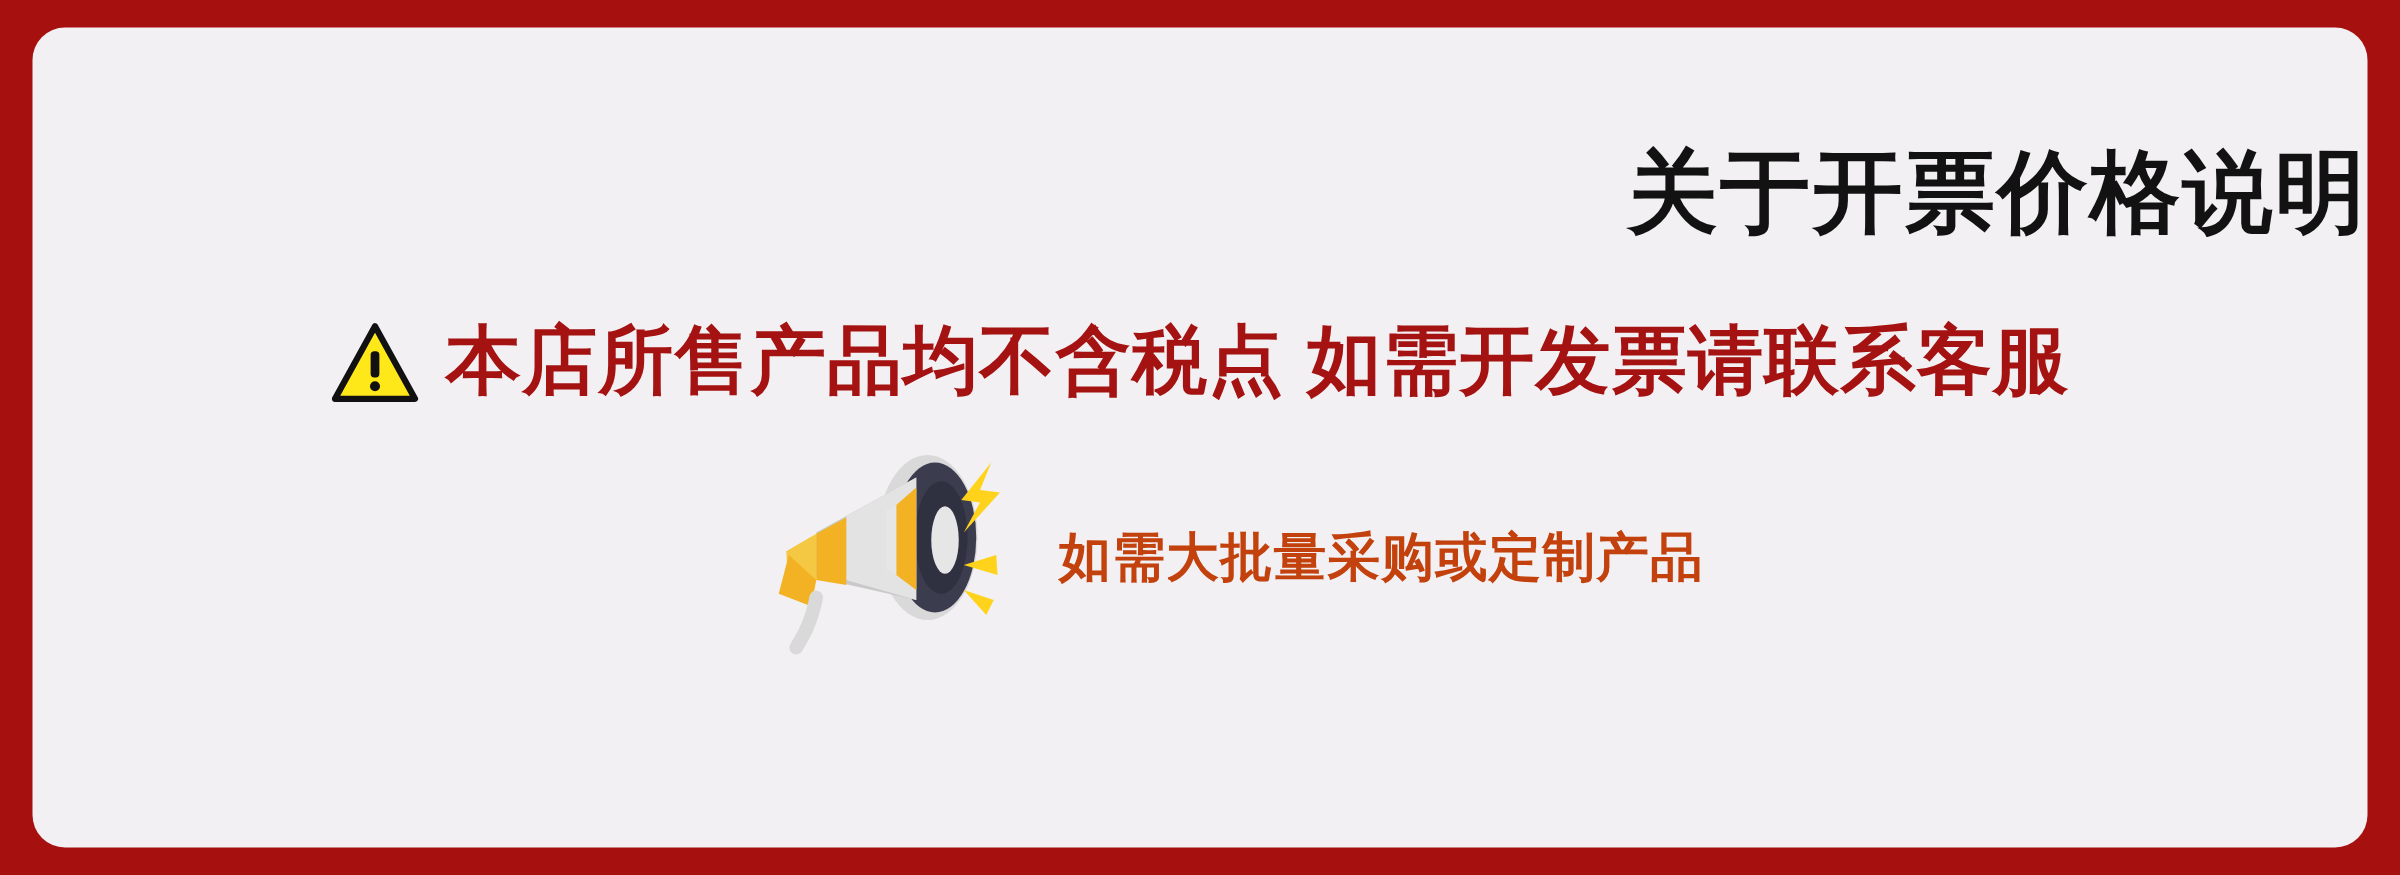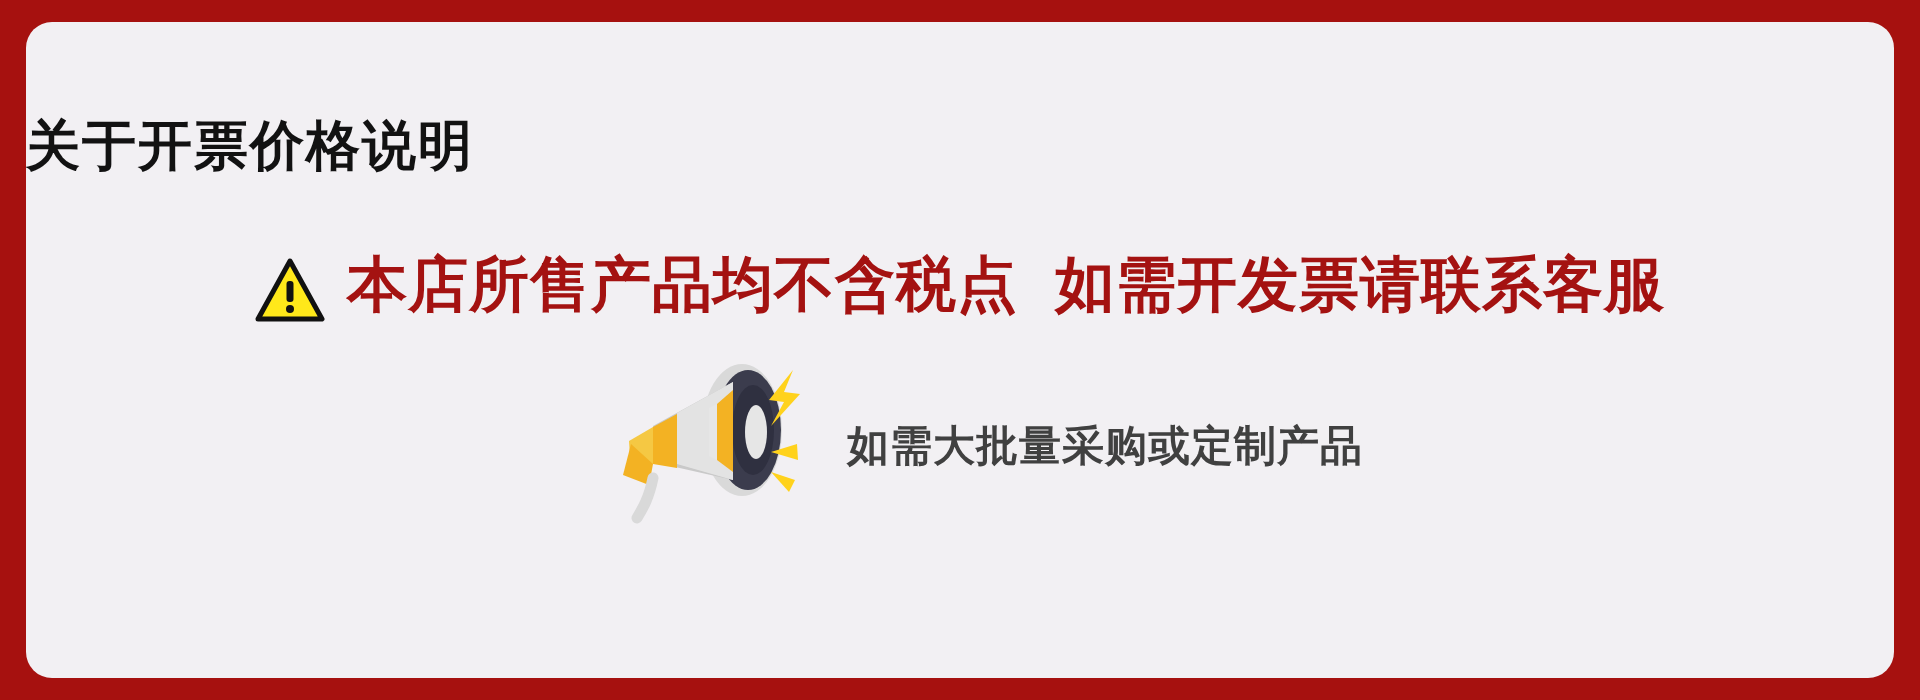--- a/index.html
+++ b/index.html
@@ -21,22 +21,22 @@
     background:#f2f0f3;
     border-radius:26px;
     box-sizing:border-box;
     overflow:hidden;
   }
 
   
   #title{
     position:absolute;
     left:0;right:0;top:96px;
-    text-align:left;
-    font-size:54px;
+    text-align:right;
+    font-size:72px;
     line-height:1;
     font-weight:700;
     color:#121212;
     letter-spacing:2px;
     white-space:nowrap;
   }
 
   
   #warn-row{
     position:absolute;
@@ -52,21 +52,20 @@
     display:block;
     margin-top:4px;
   }
   #warn-text{
     font-size:60px;
     line-height:1;
     font-weight:700;
     color:#a41211;
     letter-spacing:1px;
     white-space:nowrap;
-    font-family:Liberation Mono, monospace;
   }
 
   
   #bottom-row{
     position:absolute;
     left:0;right:0;top:330px;
     display:flex;
     align-items:center;
     justify-content:center;
     gap:30px;
@@ -80,21 +79,21 @@
     display:flex;
     flex-direction:column;
     align-items:center;
     gap:18px;
     padding-top:14px;
   }
   .sub-line{
     font-size:42px;
     line-height:1.05;
     font-weight:700;
-    color:#404040;
+    color:#c2410c;
     letter-spacing:1px;
     white-space:nowrap;
   }
 </style>
 </head>
 <body>
 
 <div id="frame">
   <div id="panel">
 

